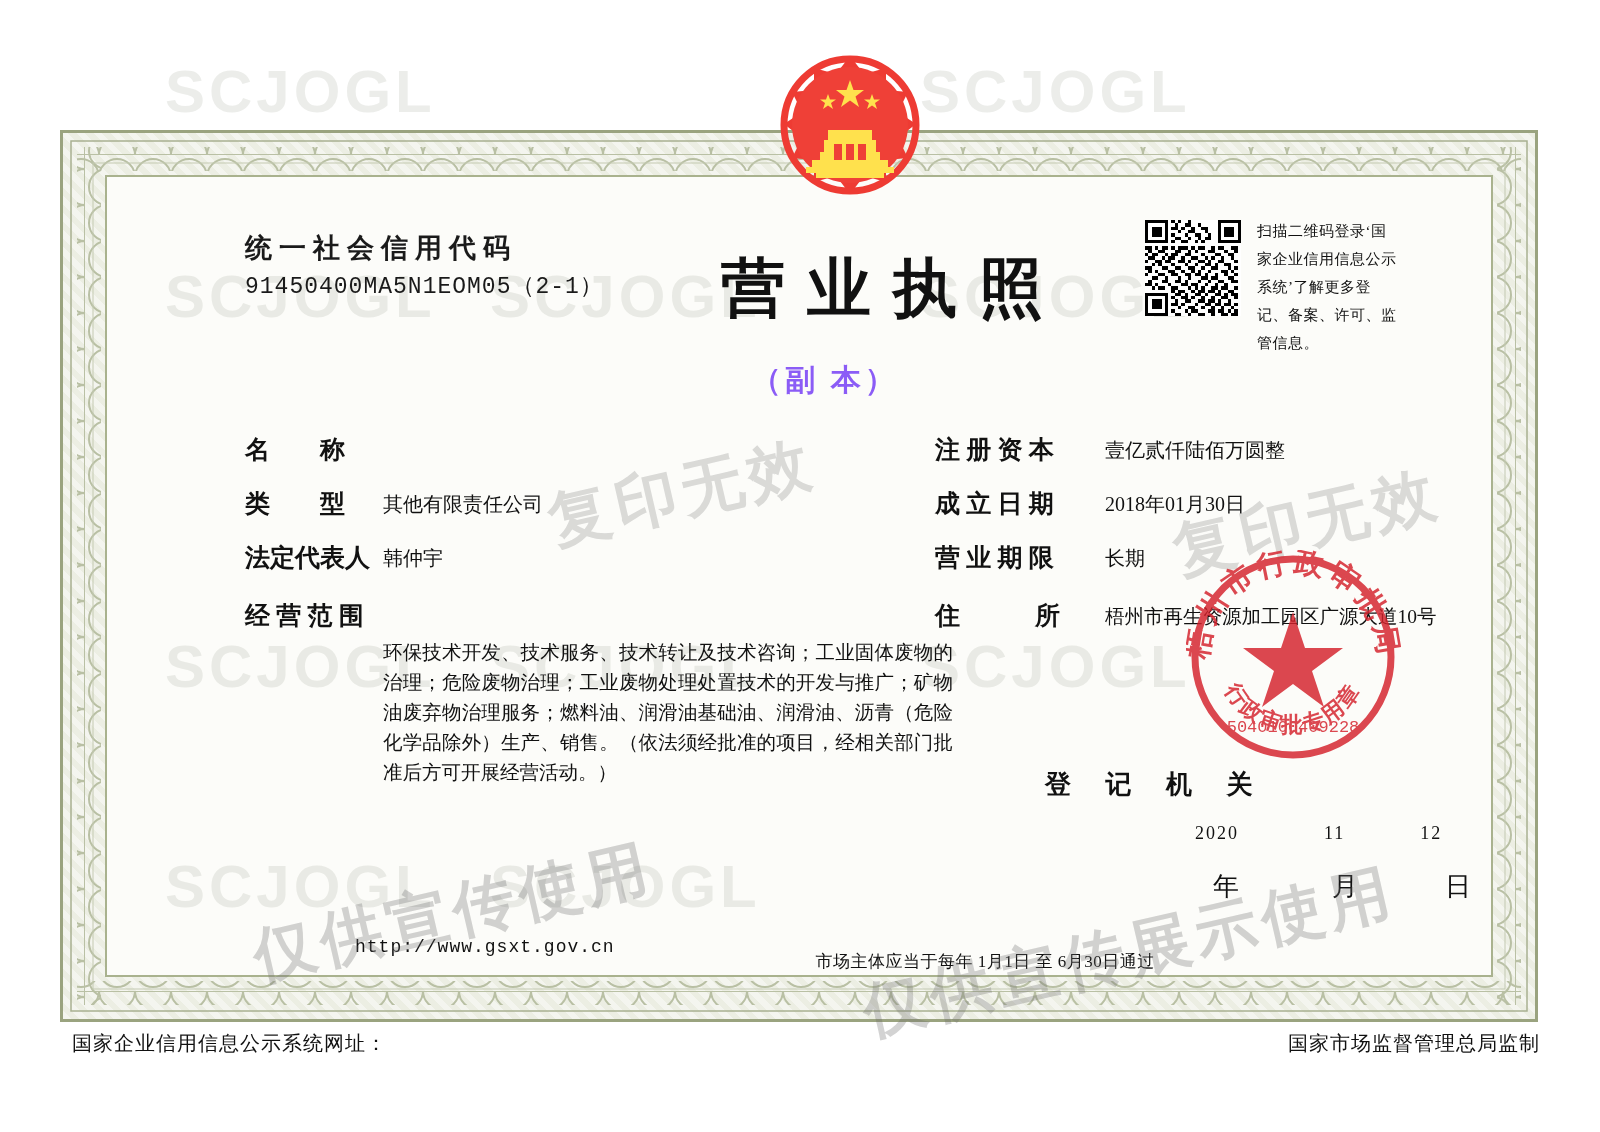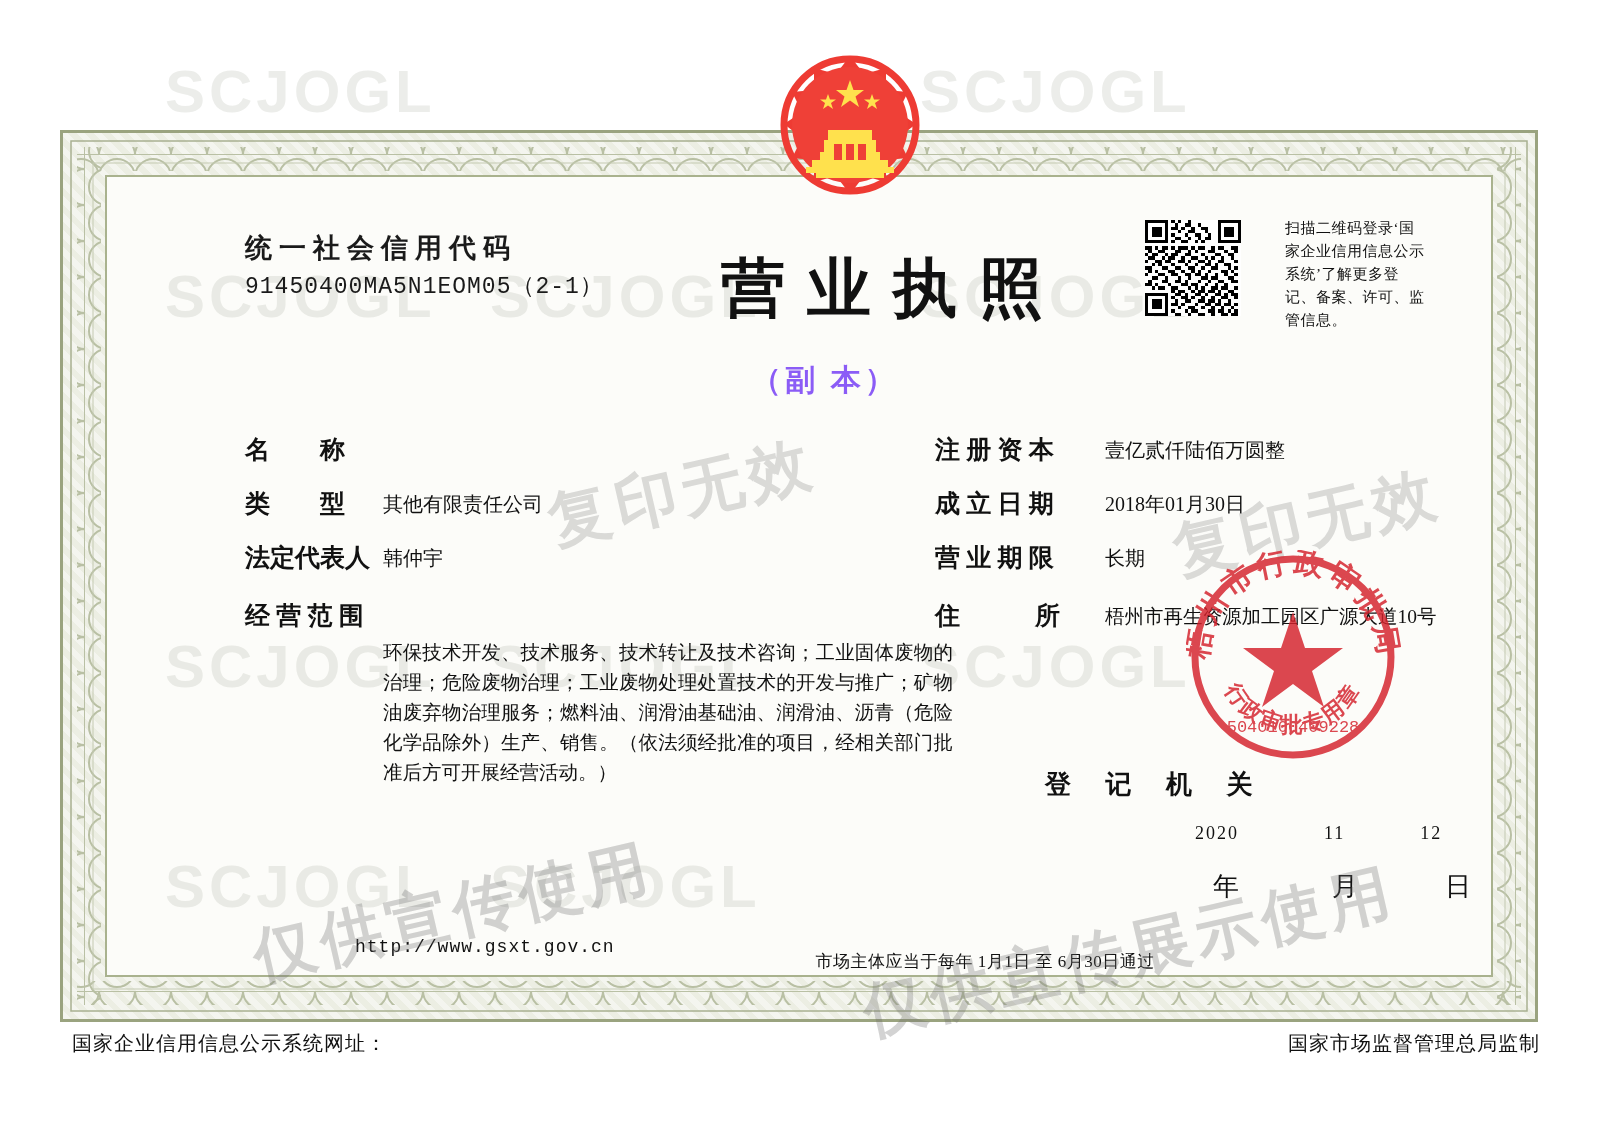--- a/index.html
+++ b/index.html
@@ -86,23 +86,23 @@
     font-size:30px;letter-spacing:4px;color:#8b5cf6;font-weight:700;
   }
 
   
   .qr{
     position:absolute;left:1040px;top:45px;
     width:96px;height:96px;
     background:#fff;
   }
   .qr-note{
-    position:absolute;left:1180px;top:42px;
+    position:absolute;left:1152px;top:42px;
     width:140px;
-    font-size:15px;line-height:23px;color:#111;
+    font-size:15px;line-height:28px;color:#111;
     letter-spacing:0.5px;
   }
 
   
   .fl{ 
     position:absolute;
     font-size:25px;font-weight:700;color:#111;
     white-space:nowrap;
   }
   .fv{ 

